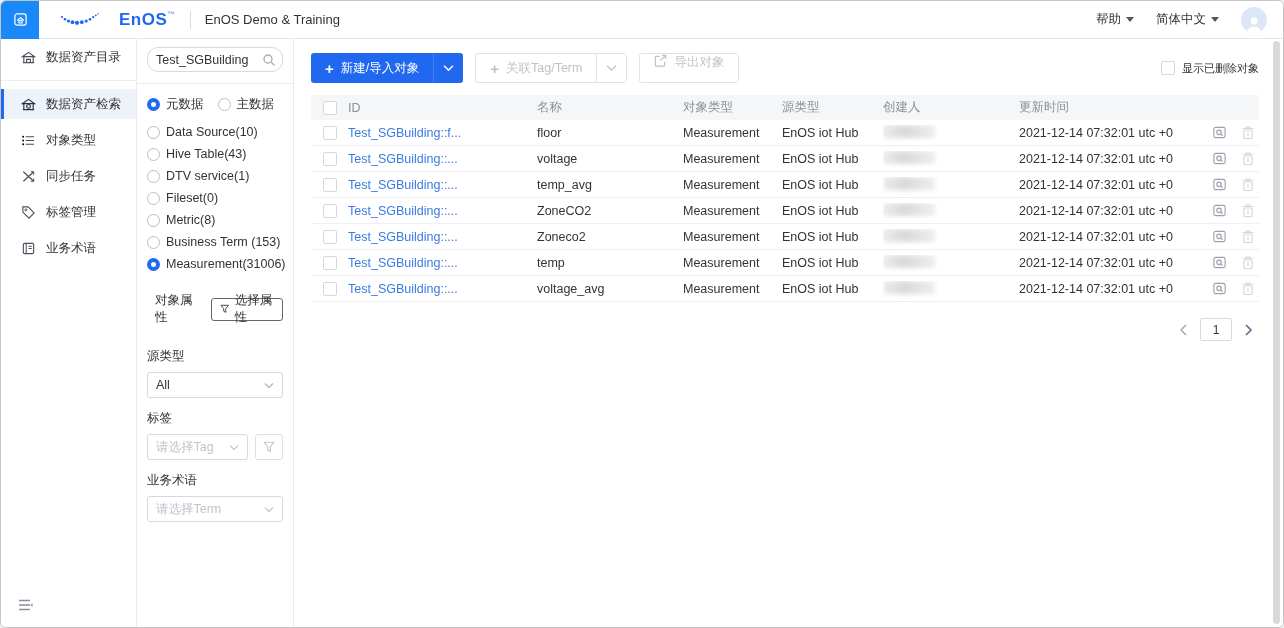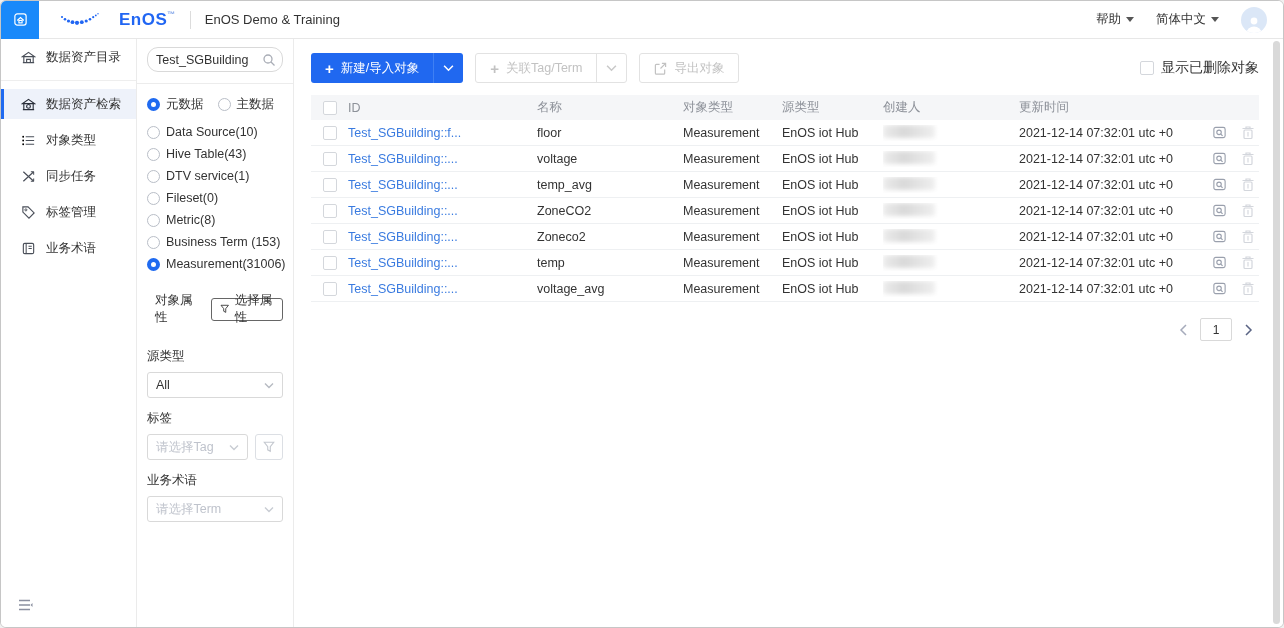--- a/index.html
+++ b/index.html
@@ -51,24 +51,24 @@
 
   
   .content { flex:1; padding:14px 24px 0 17px; background:#fff; position:relative; }
   .toolbar { display:flex; align-items:center; }
   .btn-split-blue { display:flex; height:30px; border-radius:3px; overflow:hidden; cursor:pointer; }
   .bsb-main { background:#2068f0; color:#fff; display:flex; align-items:center; gap:7px; padding:0 14px; font-size:12.5px; }
   .bsb-arrow { background:#2068f0; border-left:1px solid #3f80f3; width:30px; display:flex; align-items:center; justify-content:center; }
   .btn-split-gray { display:flex; height:30px; border:1px solid #e2e2e2; border-radius:3px; overflow:hidden; margin-left:12px; cursor:default; background:#fff; }
   .bsg-main { color:#c2c2c2; display:flex; align-items:center; gap:7px; padding:0 14px; font-size:12.5px; }
   .bsg-arrow { border-left:1px solid #e2e2e2; width:30px; display:flex; align-items:center; justify-content:center; }
-  .btn-gray { display:flex; height:30px; border:1px solid #e2e2e2; border-radius:3px; align-items:center; gap:7px; padding:0 14px; margin-left:12px; color:#c2c2c2; font-size:12.5px; background:#fff; cursor:default; }
+  .btn-gray { display:flex; height:30px; border:1px solid #e2e2e2; border-radius:3px; align-items:flex-start; gap:7px; padding:0 14px; margin-left:12px; color:#c2c2c2; font-size:12.5px; background:#fff; cursor:default; }
   .plus-blue { color:#fff; font-size:15px; font-weight:bold; line-height:1; }
   .plus-gray { color:#c2c2c2; font-size:15px; font-weight:bold; line-height:1; }
-  .show-del { margin-left:auto; display:flex; align-items:center; gap:7px; font-size:14px; color:#333; }
+  .show-del { margin-left:auto; display:flex; align-items:center; gap:7px; font-size:11px; color:#333; }
   .checkbox { width:14px; height:14px; border:1px solid #d4d7dc; border-radius:2px; background:#fff; cursor:pointer; flex:0 0 auto; }
 
   
   .table { margin-top:12px; font-size:12.5px; }
   .thead { display:flex; align-items:center; height:25px; background:#f5f6f8; color:#8d9199; }
   .trow { display:flex; align-items:center; height:26px; border-bottom:1px solid #eef0f2; color:#333; }
   .cell { padding-right:8px; overflow:hidden; white-space:nowrap; }
   .c-check { width:37px; display:flex; justify-content:center; padding-right:0; }
   .c-id { width:152px; }
   .c-name { width:146px;margin-left:37px; }

